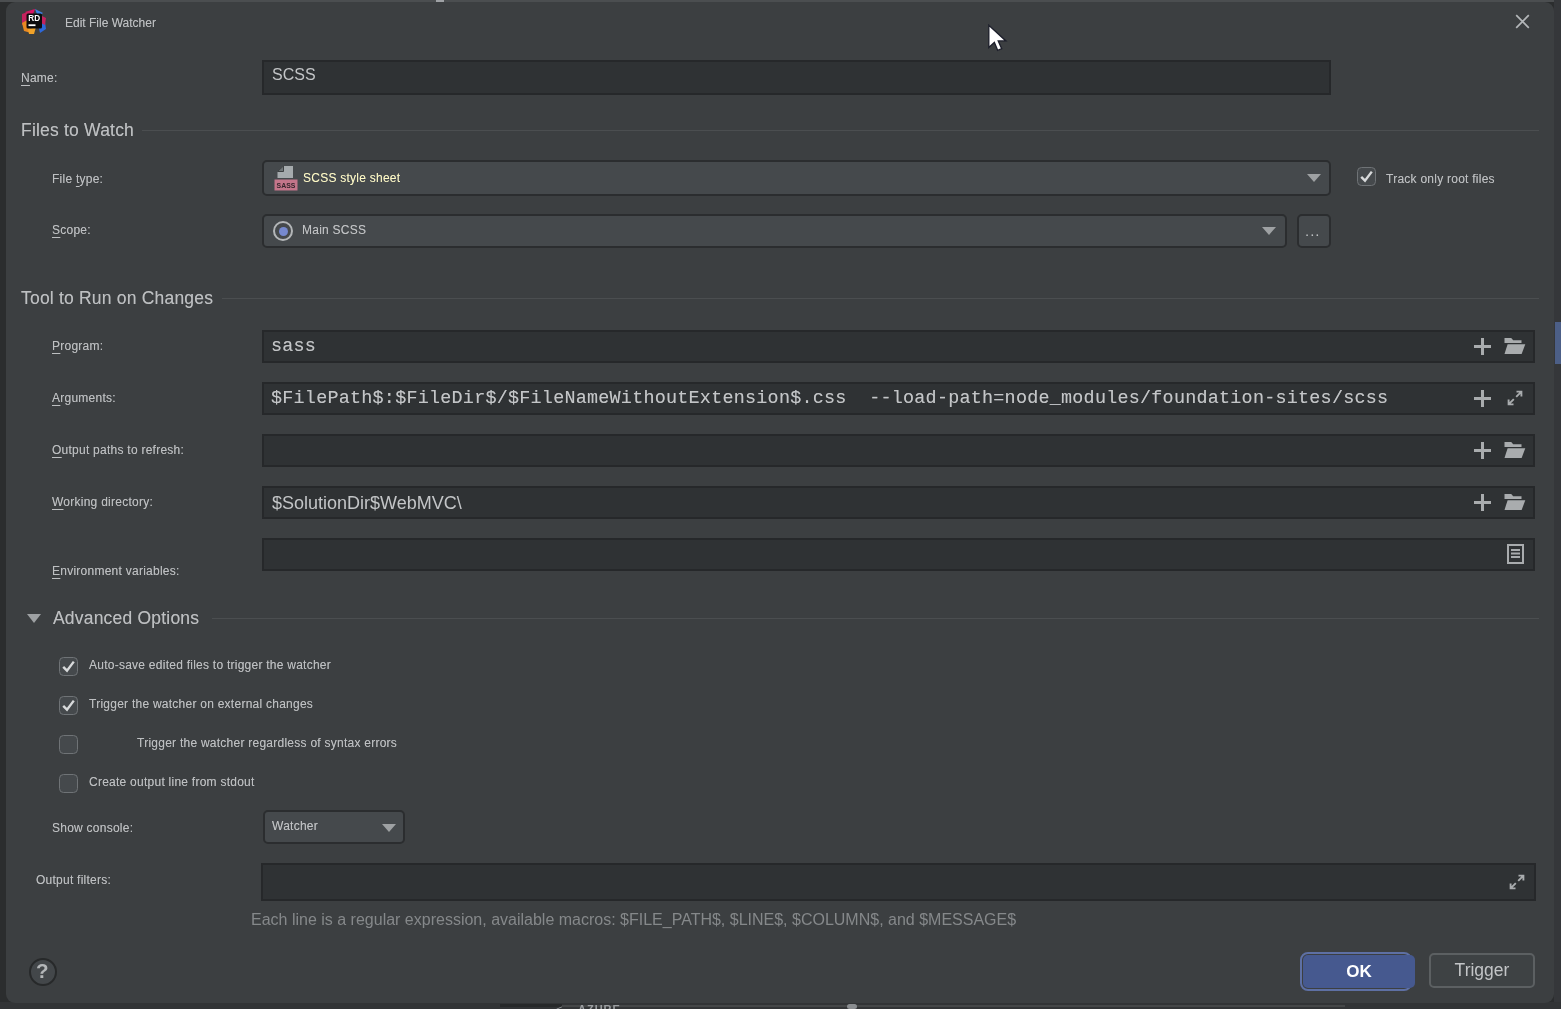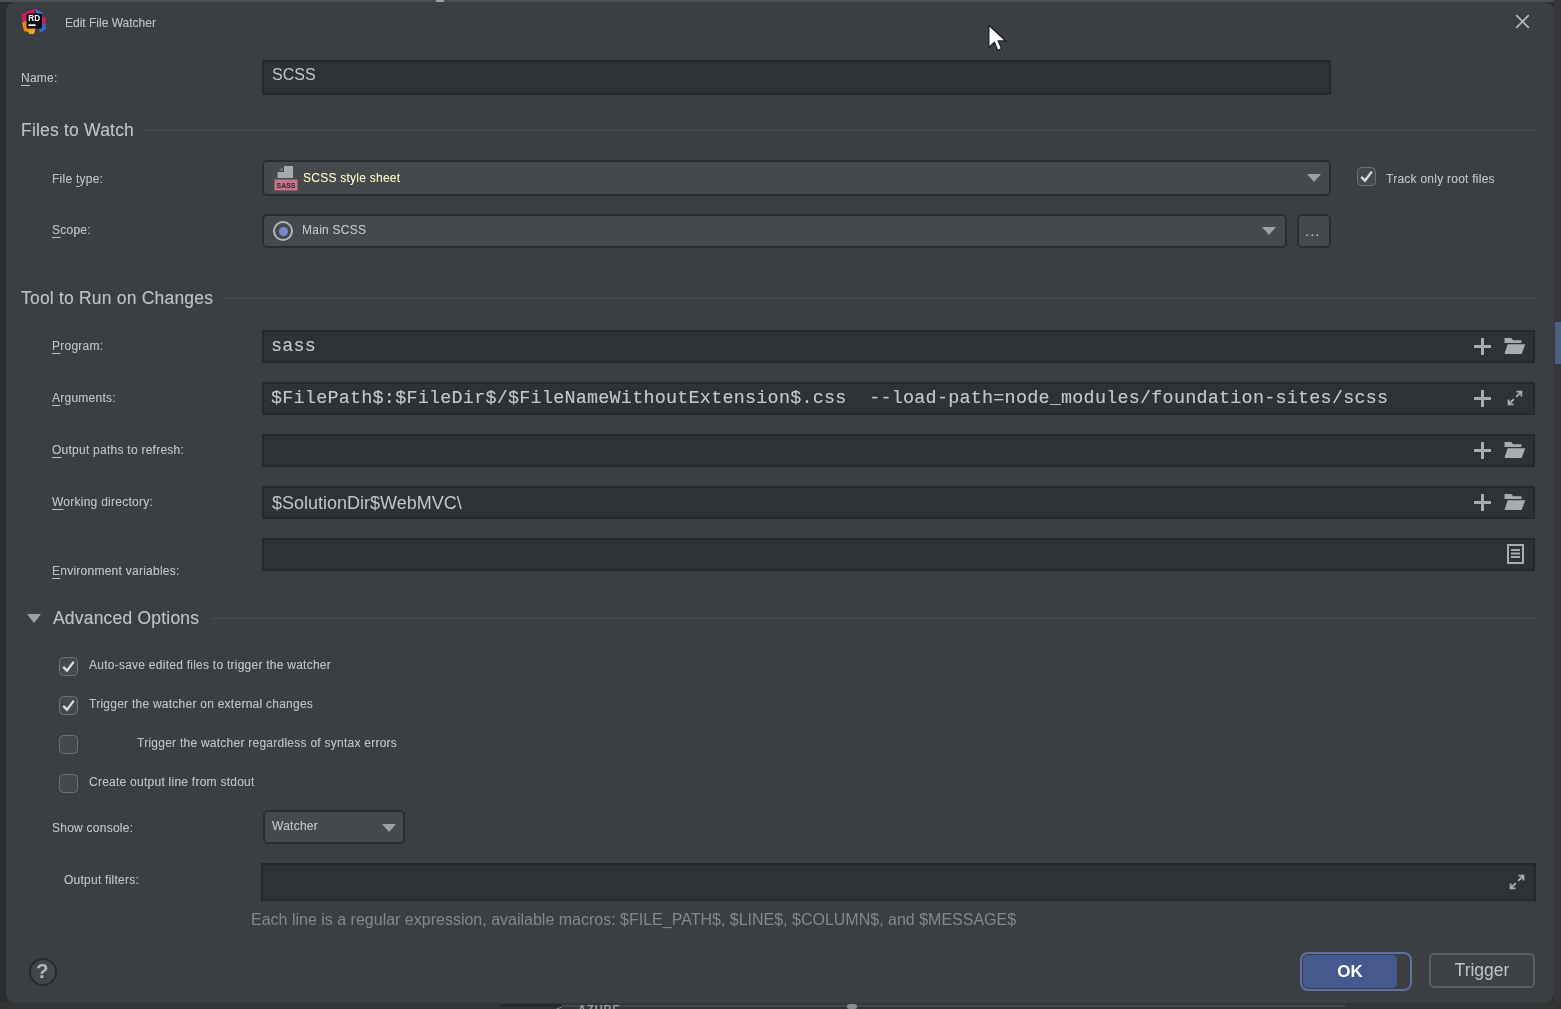--- a/index.html
+++ b/index.html
@@ -156,32 +156,32 @@
   <div class="lbl" style="left:89px;top:733px;margin-left:48px;">Trigger the watcher regardless of syntax errors</div>
 
   <div class="cb" style="left:59px;top:774px;"></div>
   <div class="lbl" style="left:89px;top:772px;">Create output line from stdout</div>
 
   <div class="lbl" style="left:52px;top:818px;">Show console:</div>
   <div class="combo" style="left:263px;top:810px;width:142px;height:34px;"></div>
   <div class="lbl" style="left:272px;top:816px;color:#c0c2c4;">Watcher</div>
   <div class="arrow" style="left:382px;top:824px;"></div>
 
-  <div class="lbl" style="left:64px;top:870px;">Output filters:</div>
+  <div class="lbl" style="left:36px;top:870px;">Output filters:</div>
   <div class="tfield" style="left:261px;top:863px;width:1275px;height:38px;"></div>
   <div class="abs" style="left:1508px;top:873px;"><svg width="18" height="18" viewBox="0 0 18 18">
     <g stroke="#a9acae" stroke-width="1.9" fill="none">
       <path d="M10.5 2.6 H15.4 V7.5 M15.2 2.8 L10.2 7.8"></path>
       <path d="M7.5 15.4 H2.6 V10.5 M2.8 15.2 L7.8 10.2"></path>
     </g>
   </svg></div>
   <div class="abs" style="left:251px;top:911px;font-size:16px;color:#85888a;white-space:nowrap;">Each line is a regular expression, available macros: $FILE_PATH$, $LINE$, $COLUMN$, and $MESSAGE$</div>
 
   <div class="abs" style="left:29px;top:958px;width:28px;height:28px;background:#43474a;border:2px solid #27292a;border-radius:50%;box-sizing:border-box;"></div>
   <div class="abs" style="left:36px;top:959px;font-size:20.5px;font-weight:bold;color:#b3b6b8;">?</div>
 
   <div class="abs" style="left:1300px;top:952px;width:112px;height:39px;border:2px solid #5e70a4;border-radius:8px;box-sizing:border-box;"></div>
-  <div class="abs" style="left:1303px;top:955px;width:94px;height:33px;background:#46598f;border-radius:5px;color:#ffffff;font-weight:bold;font-size:17px;text-align:center;line-height:33px;">OK</div>
+  <div class="abs" style="left:1303px;top:955px;width:112px;height:33px;background:#46598f;border-radius:5px;color:#ffffff;font-weight:bold;font-size:17px;text-align:center;line-height:33px;">OK</div>
   <div class="abs" style="left:1429px;top:953px;width:106px;height:35px;background:#3e4244;border:2px solid #5c6062;border-radius:5px;box-sizing:border-box;color:#c3c5c7;font-size:17.5px;text-align:center;line-height:31px;">Trigger</div>
 
   <svg class="abs" style="left:987px;top:24px;" width="21" height="31" viewBox="0 0 14 20.5">
     <path d="M1.2 0.8 L1.2 15.6 L4.9 12.2 L7.1 17.5 L9.8 16.4 L7.5 11.2 L12.6 11.2 Z" fill="#ffffff" stroke="#1d1f2b" stroke-width="0.9"></path>
   </svg>
 
 </body></html>

